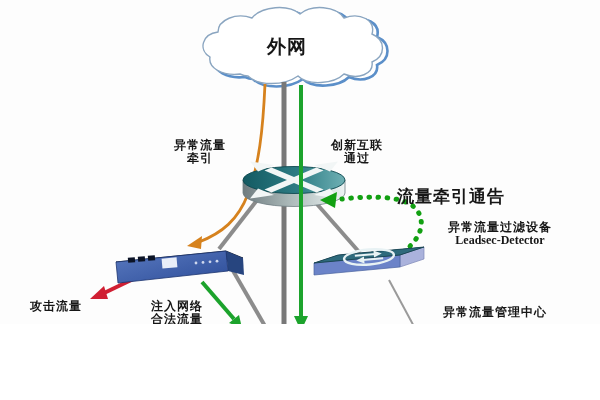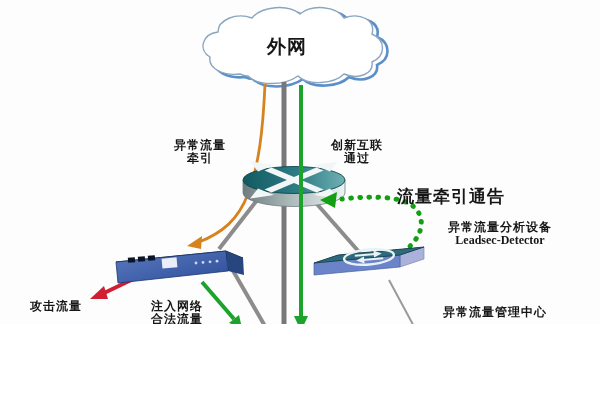--- a/index.html
+++ b/index.html
@@ -172,21 +172,21 @@
   </div>
 
   <div class="lbl sz18" style="left:357px;top:139px;">
     <div>创新互联</div>
     <div>通过</div>
   </div>
 
   <div class="lbl left-align sz17" style="left:397px;top:189px;font-family:Liberation Mono, monospace;">流量牵引通告</div>
 
   <div class="lbl" style="left:500px;top:221px;">
-    <div class="sz18">异常流量分析设备</div>
+    <div class="sz18">异常流量过滤设备</div>
     <div class="en sz18">Leadsec-Detector</div>
   </div>
 
   <div class="lbl" style="left:103px;top:215px;">
   </div>
 
   <div class="lbl sz18" style="left:56px;top:300px;">
     <div>攻击流量</div>
   </div>
 

